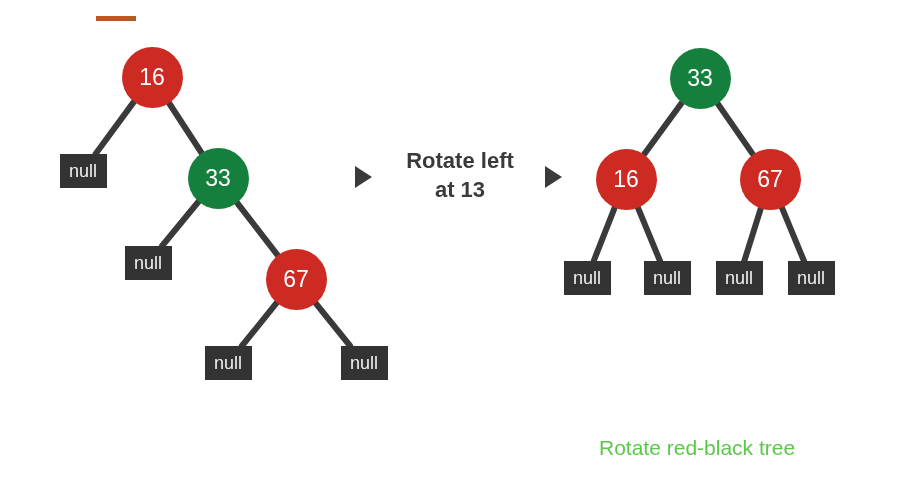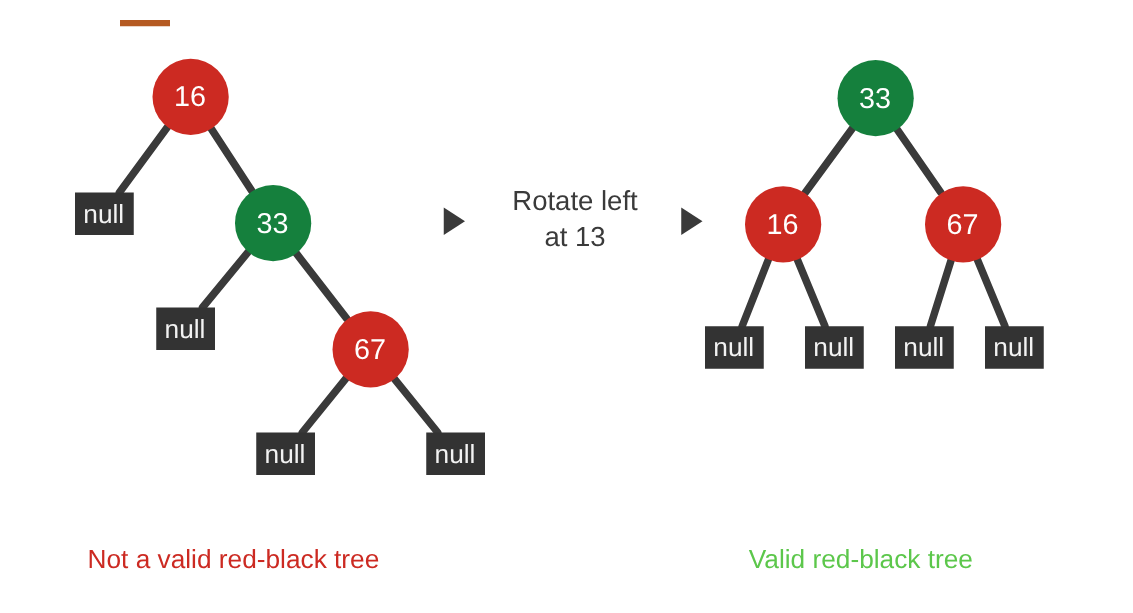--- a/index.html
+++ b/index.html
@@ -50,21 +50,21 @@
   .node.black { background: #15803d; }
   .nullbox {
     position: absolute;
     width: 47px;
     height: 34px;
     background: #333333;
     display: flex;
     align-items: center;
     justify-content: center;
     color: #f2f2f2;
-    font-size: 21px;
+    font-size: 18px;
     font-family: "Liberation Sans", sans-serif;
     line-height: 1;
   }
   .arrow {
     position: absolute;
     width: 0;
     height: 0;
     border-top: 11px solid transparent;
     border-bottom: 11px solid transparent;
     border-left: 17px solid #3a3a3a;
@@ -72,20 +72,21 @@
   #middle-label {
     position: absolute;
     left: 381px;
     top: 130px;
     width: 158px;
     text-align: center;
     font-size: 22px;
     color: #3a3a3a;
     line-height: 1.32;
     font-family: "Liberation Sans", sans-serif;
+    font-weight: bold;
   }
   .caption {
     position: absolute;
     font-size: 21px;
     font-family: "Liberation Sans", sans-serif;
     white-space: nowrap;
   }
   #caption-left {
     left: 70px;
     top: 420px;
@@ -167,16 +168,15 @@
     </div>
 
   <div class="arrow" style="left:355px; top:150px;"></div>
   <div class="arrow" style="left:545px; top:150px;"></div>
 
   <div id="middle-label">
     <div>Rotate left</div>
     <div>at 13</div>
   </div>
 
-  <div class="caption" id="caption-left">Not a valid red-black tree</div>
-  <div class="caption" id="caption-right">Valid red-black tree</div>
+  <div class="caption" id="caption-right">Rotate red-black tree</div>
 
 </div>
 
 </body></html>

